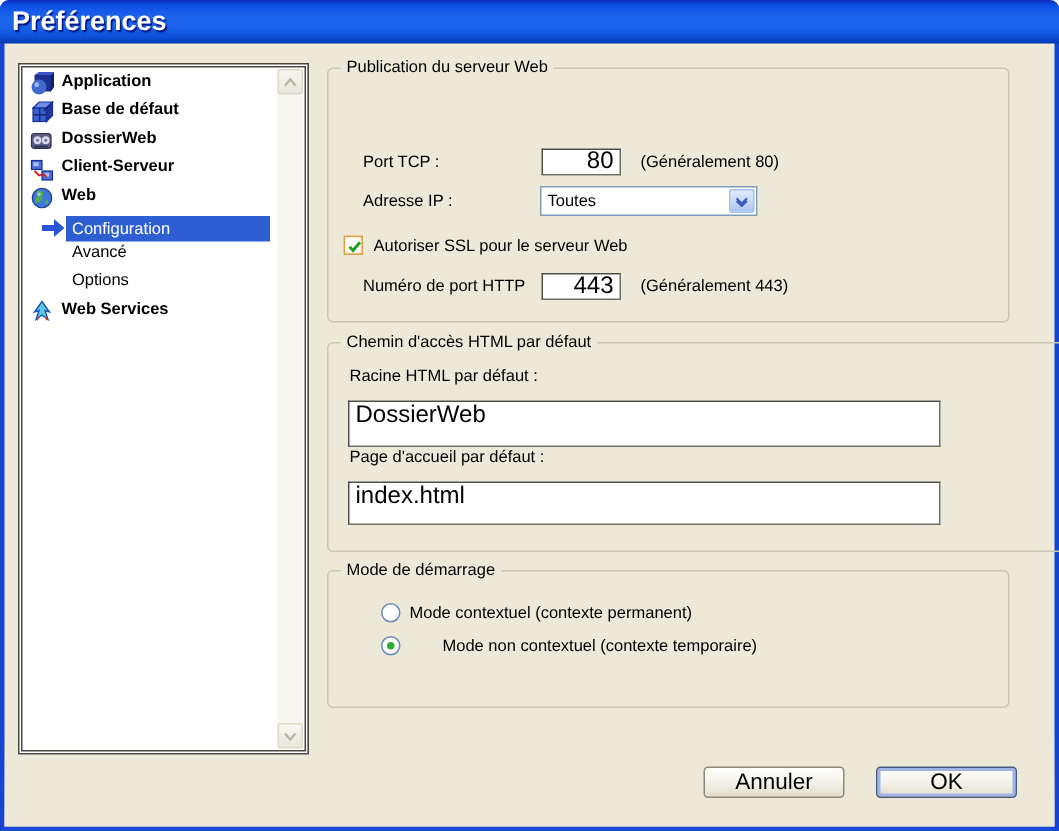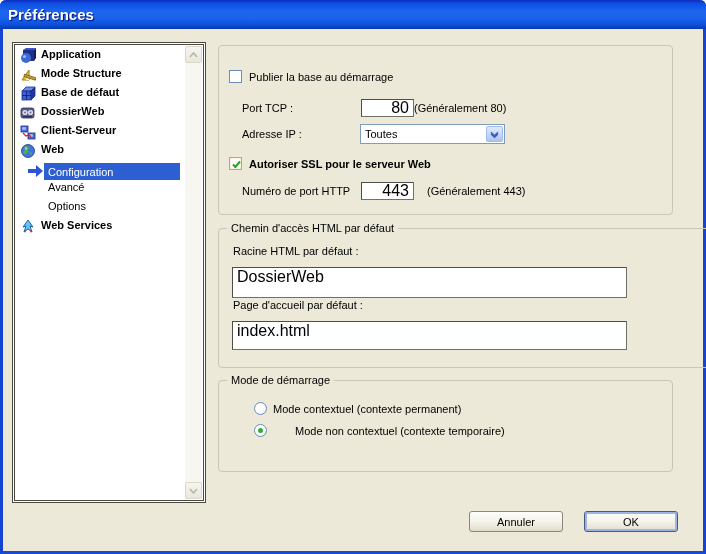--- a/index.html
+++ b/index.html
@@ -12,21 +12,21 @@
     background:#ece9d8;
     border-radius:6px 6px 0 0;
   }
   .titlebar {
     position:absolute; left:-3px; top:0; width:706px; height:29px;
     background:linear-gradient(180deg,#0f2bbd 0%,#0b4fe4 12%,#1e65ee 40%,#1c63ec 62%,#0d50da 85%,#0640bd 96%,#0536a4 100%);
     border-radius:6px 6px 0 0;
     display:flex; align-items:center;
   }
   .titlebar .title {
-    color:#fff; font-weight:bold; font-size:15px; padding-left:8px;
+    color:#fff; font-weight:bold; font-size:18px; padding-left:8px;
     text-shadow:1px 1px 1px #00127a;
   }
   .content { position:absolute; left:0; top:29px; width:700px; height:522px; }
 
   
   .listbox {
     position:absolute; left:9px; top:13px; width:194px; height:461px;
     background:#fff; border:1px solid #4a4840;
     box-shadow:inset 0 0 0 1px #fff, inset 0 0 0 2px #4a4840;
     padding:3px;
@@ -108,21 +108,21 @@
     display:flex; align-items:center; justify-content:center;
   }
 
   .hint { white-space:nowrap; }
 
   
   .btn {
     position:absolute; width:94px; height:21px; border-radius:3px;
     background:linear-gradient(180deg,#fefefc 0%,#f4f3ea 50%,#e5e2d2 90%,#dcd8c8 100%);
     border:1px solid #8b8a7a;
-    font-family:"Liberation Sans",sans-serif; font-size:11px; color:#000;
+    font-family:"Liberation Sans",sans-serif; font-size:15px; color:#000;
     display:flex; align-items:center; justify-content:center;
   }
   .btn.default {
     border-color:#4b587e;
     box-shadow:inset 0 0 0 2px #9db4e4;
   }
 </style>
 </head>
 <body>
 
@@ -140,28 +140,20 @@
           <svg class="t-icon" viewBox="0 0 16 16">
             <rect x="3" y="2" width="11" height="11" fill="#1c2f8f"></rect>
             <polygon points="3,2 6,0 16,0 14,2" fill="#3a55c5"></polygon>
             <polygon points="14,2 16,0 16,10 14,13" fill="#101d66"></polygon>
             <circle cx="6" cy="10" r="5" fill="#3e6ad0"></circle>
             <circle cx="4.5" cy="8.5" r="1.6" fill="#9ab8f0"></circle>
           </svg>
           <span class="t-label">Application</span>
         </div>
 
-        <div class="tree-row">
-          <svg class="t-icon" viewBox="0 0 16 16">
-            <polygon points="2,13 9,3 9,13" fill="#e8c84a" stroke="#9a7b16" stroke-width="1"></polygon>
-            <polygon points="5.5,13 9,8 9,13" fill="#fdf3c0"></polygon>
-            <rect x="4" y="9" width="12" height="2.4" fill="#caa23c" stroke="#7c5c10" stroke-width="0.8" transform="rotate(18 10 10)"></rect>
-          </svg>
-          <span class="t-label">Mode Structure</span>
-        </div>
 
         <div class="tree-row">
           <svg class="t-icon" viewBox="0 0 16 16">
             <polygon points="2,5 6,1 15,1 11,5" fill="#6b8fe8" stroke="#1a2f94" stroke-width="0.8"></polygon>
             <rect x="2" y="5" width="9" height="9" fill="#3a5fd0" stroke="#1a2f94" stroke-width="0.8"></rect>
             <polygon points="11,5 15,1 15,10 11,14" fill="#22379e" stroke="#1a2f94" stroke-width="0.8"></polygon>
             <path d="M2 9.5 h9 M6.5 5 v9 M13 3 l-4 4" stroke="#14247a" stroke-width="0.9" fill="none"></path>
           </svg>
           <span class="t-label">Base de défaut</span>
         </div>
@@ -235,45 +227,42 @@
         </div>
         <div class="sb-btn down">
           <svg width="9" height="6" viewBox="0 0 9 6">
               <path d="M1 1 L4.5 5 L8 1" stroke="#b9b6a4" stroke-width="1.6" fill="none"></path>
             </svg>
         </div>
       </div>
     </div>
 
     <div class="groupbox g1">
-
-      <div class="row" style="left:10px; top:24px;">
-        <span class="checkbox"></span>
-        <span>Publier la base au démarrage</span>
-      </div>
+      <span class="gb-title">Publication du serveur Web</span>
+
 
       <div class="row" style="left:23px; top:52px; height:20px;">
         <span style="width:119px;">Port TCP :</span>
         <input class="tfield port-input" value="80" style="">
-        <span class="hint" style="margin-left:0;text-align:center;">(Généralement 80)</span>
+        <span class="hint" style="margin-left:13px;text-align:center;">(Généralement 80)</span>
       </div>
 
       <div class="row" style="left:23px; top:77px; height:22px;">
         <span style="width:118px;">Adresse IP :</span>
         <div class="combo">
           <span class="combo-value">Toutes</span>
           <span class="combo-btn">
             <svg width="9" height="7" viewBox="0 0 9 7">
                 <path d="M1 1.2 L4.5 4.6 L8 1.2 M1 3 L4.5 6.4 L8 3" stroke="#3c5cc2" stroke-width="1.3" fill="none"></path>
               </svg>
           </span>
         </div>
       </div>
 
-      <div class="row" style="left:10px; top:111px;font-weight:bold;">
+      <div class="row" style="left:10px; top:111px;">
         <span class="checkbox checked">
           <svg class="check" width="11" height="11" viewBox="0 0 11 11">
               <path d="M2 5.5 L4.4 8 L9 2.5" stroke="#23a123" stroke-width="2" fill="none"></path>
             </svg>
         </span>
         <span>Autoriser SSL pour le serveur Web</span>
       </div>
 
       <div class="row" style="left:23px; top:135px; height:20px;">
         <span style="width:119px;">Numéro de port HTTP</span>

